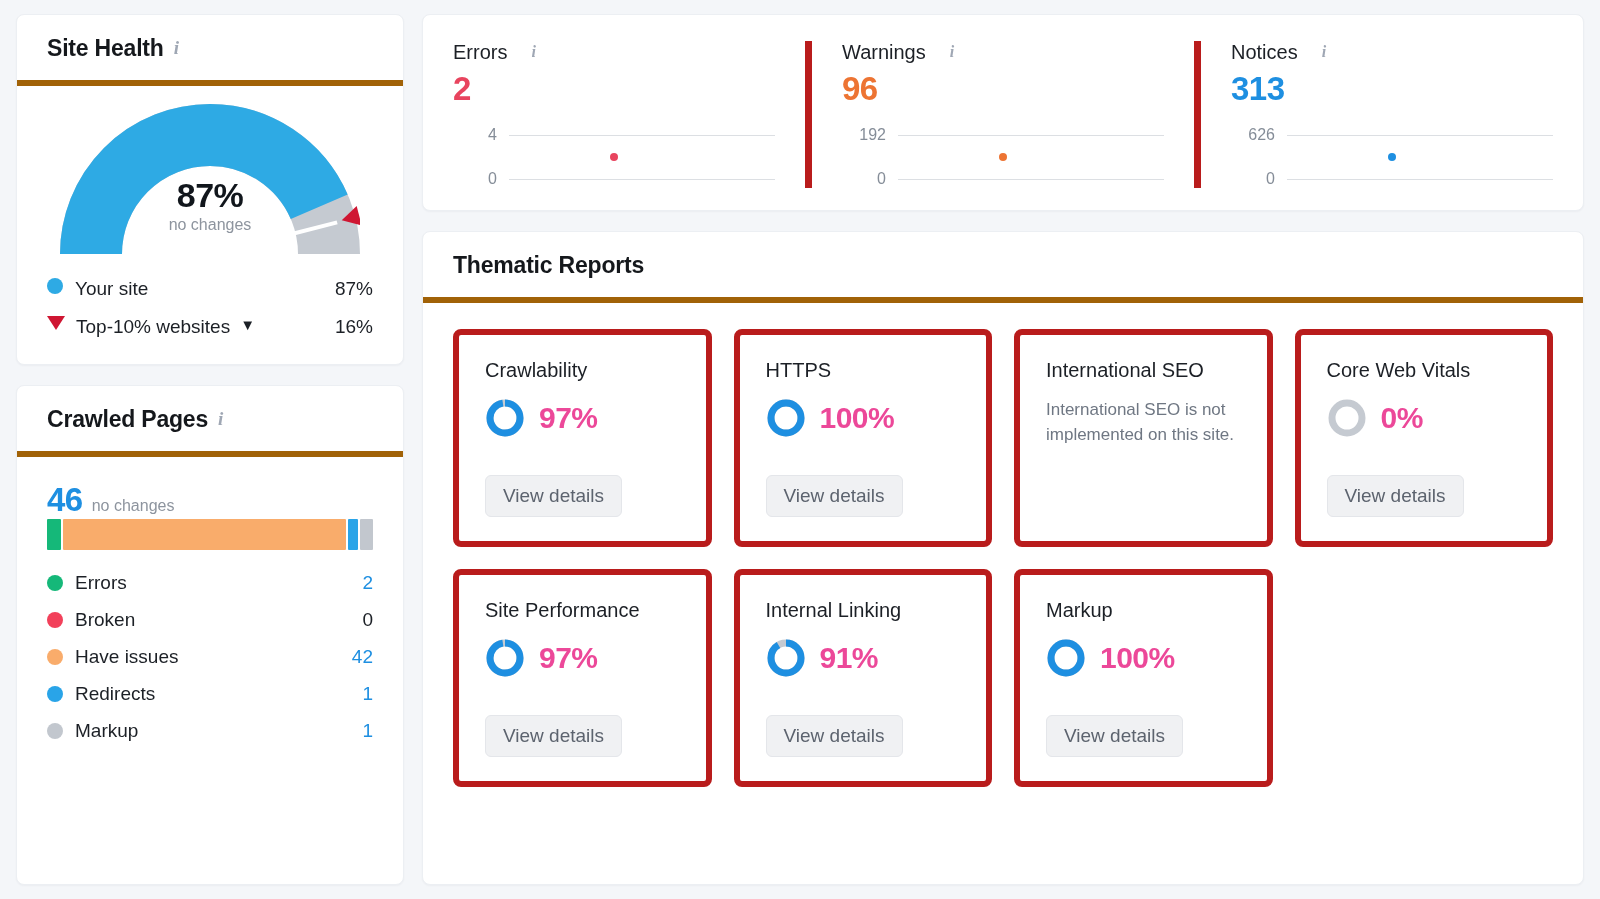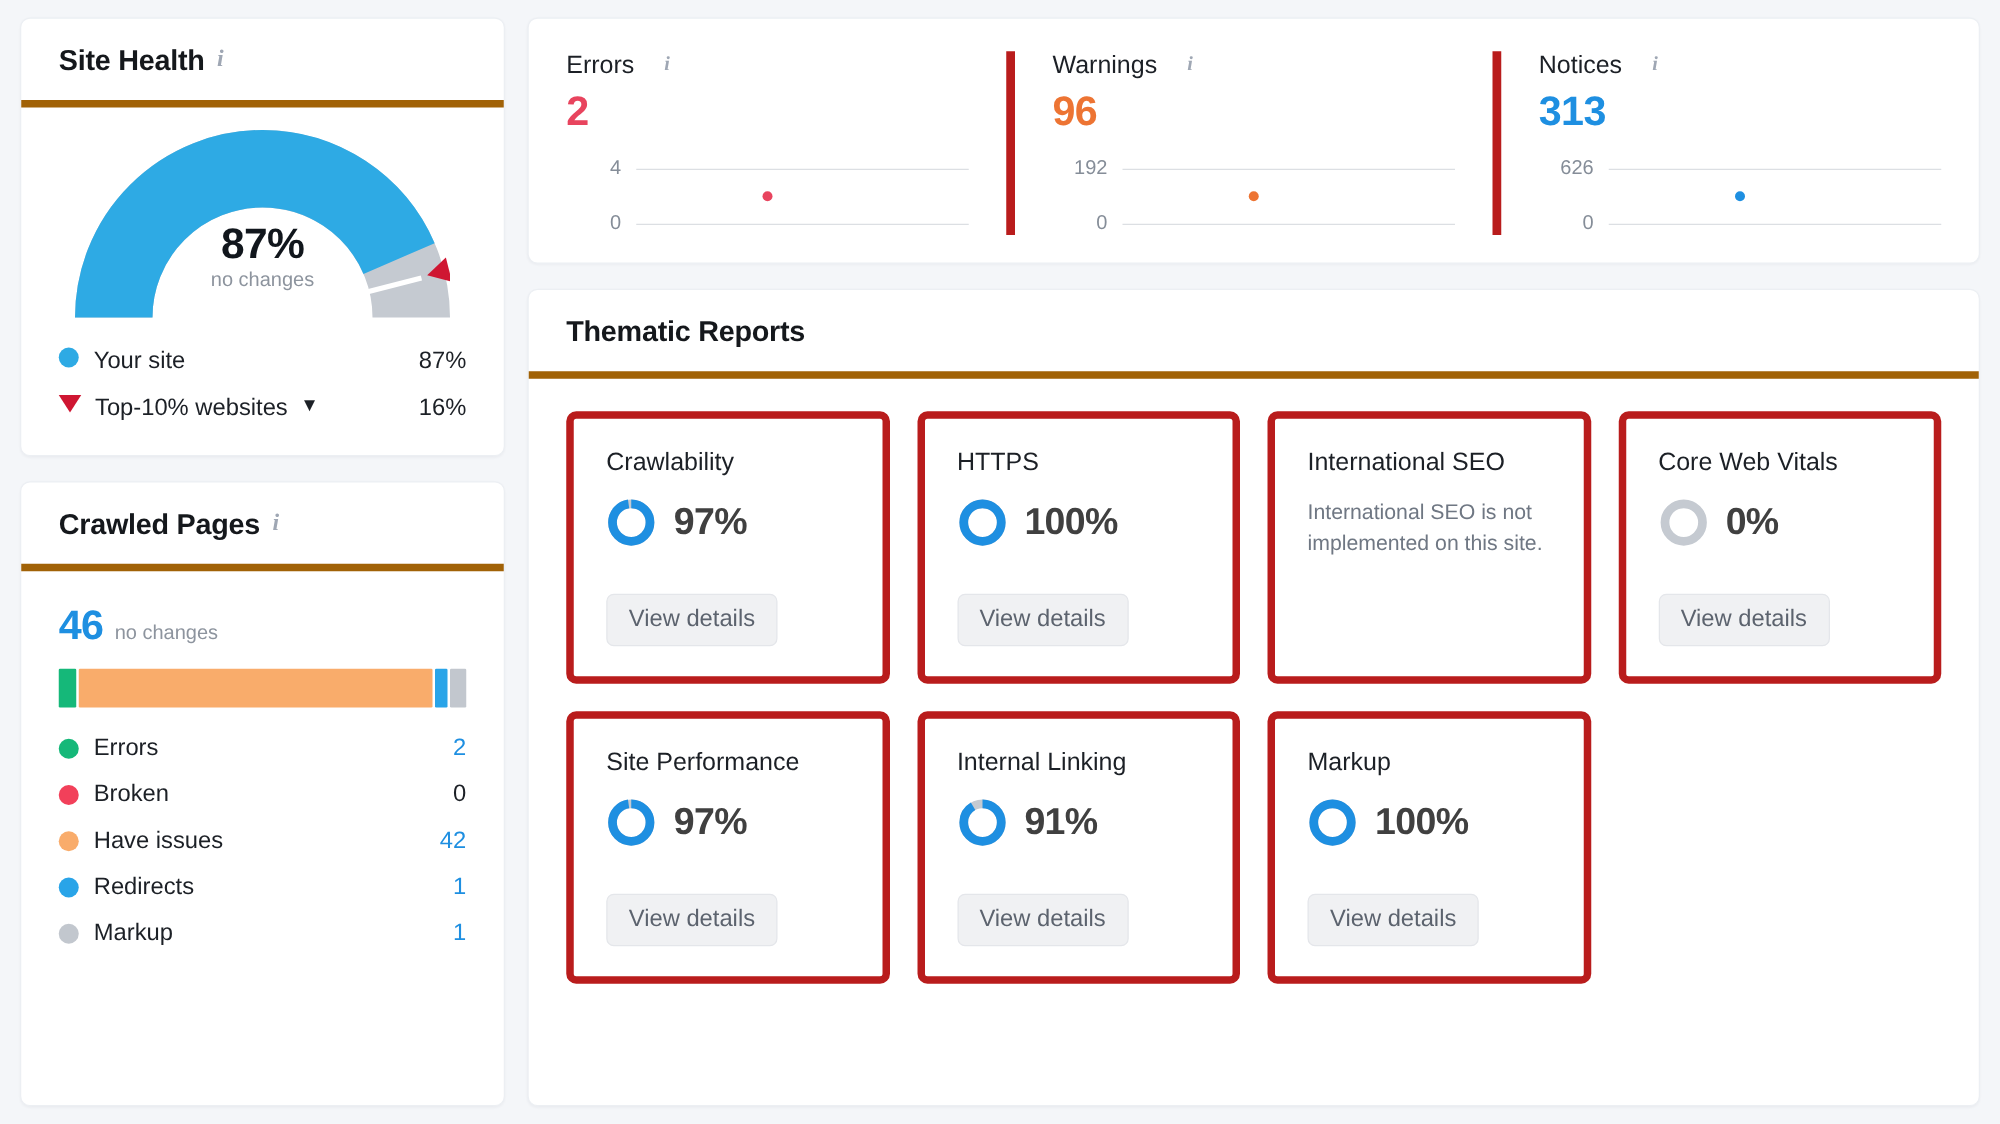--- a/index.html
+++ b/index.html
@@ -117,21 +117,20 @@
     line-height: 1;
     transform: translateY(1px);
   }
 
   
   .cp-body { padding: 24px 30px 30px 30px; }
   .cp-total {
     display: flex;
     align-items: baseline;
     gap: 9px;
-    margin-bottom: 16px;
   }
   .cp-num {
     font-size: 33px;
     font-weight: bold;
     color: #1e8fe1;
     letter-spacing: -.5px;
   }
   .cp-change { font-size: 16px; color: #8d949e; }
 
   .stack-bar {
@@ -258,21 +257,21 @@
   }
   .tr-metric {
     display: flex;
     align-items: center;
     gap: 14px;
     margin-bottom: 22px;
   }
   .tr-pct {
     font-size: 30px;
     font-weight: bold;
-    color: #404040;
+    color: #ec4899;
     letter-spacing: -.5px;
   }
   .tr-desc {
     font-size: 17px;
     color: #6f7783;
     line-height: 1.45;
   }
   .btn-view {
     align-self: flex-start;
     margin-top: auto;

